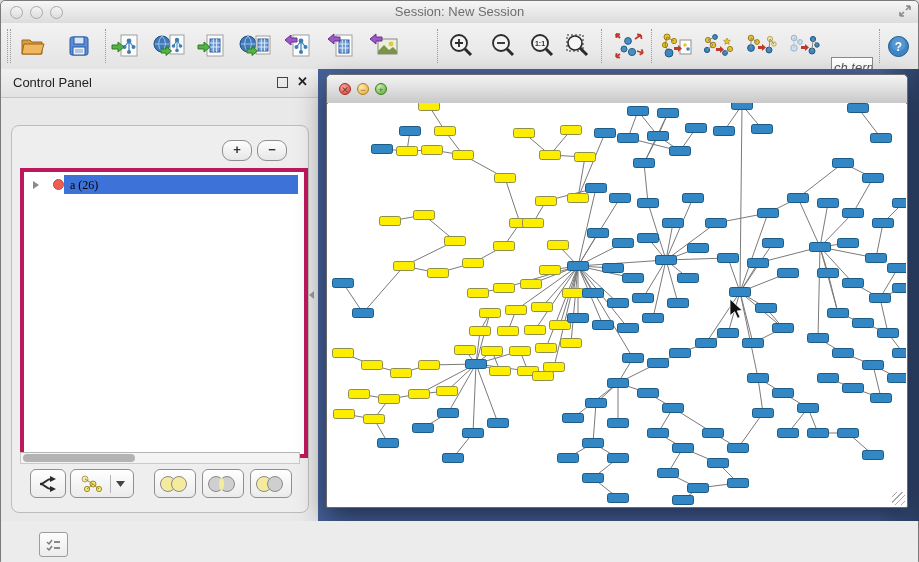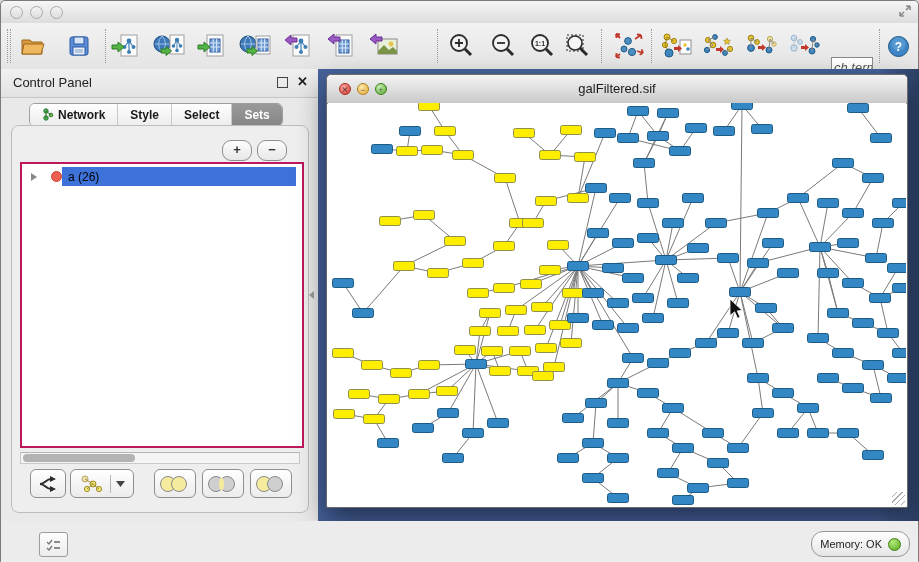--- a/index.html
+++ b/index.html
@@ -29,21 +29,21 @@
   
   .tabs{position:absolute;left:28px;top:34px;height:22px;display:flex;border:1px solid #9e9e9e;border-radius:6px;overflow:hidden;background:#fff;}
   .tab{display:flex;align-items:center;gap:4px;padding:0 12px;font-size:12px;font-weight:bold;color:#1a1a1a;
        background:linear-gradient(#fefefe,#ececec);border-left:1px solid #c9c9c9;}
   .tab:first-child{border-left:none;}
   .tab.active{background:linear-gradient(#9a9a9a,#858585);color:#fff;}
   
   .sets-panel{position:absolute;left:10px;top:56px;width:296px;height:386px;background:#eeeeee;border:1px solid #bdbdbd;border-radius:8px;}
   .pill-btn{position:absolute;top:14px;width:28px;height:19px;border:1px solid #8f8f8f;border-radius:9px;
     background:linear-gradient(#fdfdfd,#e7e7e7);font-size:13px;font-weight:bold;color:#333;text-align:center;line-height:17px;}
-  .set-list{position:absolute;left:8px;top:36px;width:280px;height:282px;background:#fff;border:2px solid #be185d;overflow:hidden;}
+  .set-list{position:absolute;left:8px;top:42px;width:280px;height:282px;background:#fff;border:4px solid #be185d;overflow:hidden;font-family:Liberation Serif, serif;}
   .set-row{position:relative;height:19px;}
   .row-sel{position:absolute;left:40px;top:0;height:19px;right:6px;background:#3d72d8;}
   .row-tri{position:absolute;left:9px;top:6px;width:0;height:0;border-left:6px solid #8a8a8a;border-top:4px solid transparent;border-bottom:4px solid transparent;}
   .row-dot{position:absolute;left:29px;top:4px;width:11px;height:11px;border-radius:50%;background:#ec5f51;border:1px solid #cf4539;box-sizing:border-box;}
   .row-label{position:absolute;left:46px;top:3px;font-size:12px;color:#000;}
   .hscroll{position:absolute;left:8px;top:326px;width:280px;height:12px;background:#f4f4f4;border:1px solid #c9c9c9;border-top:1px solid #b5b5b5;box-sizing:border-box;}
   .hthumb{position:absolute;left:2px;top:1px;width:112px;height:8px;border-radius:4px;background:#b3b3b3;}
   
   .set-btn{position:absolute;top:343px;height:27px;border:1px solid #8f8f8f;border-radius:6px;background:linear-gradient(#ffffff,#ebebeb);
     display:flex;align-items:center;justify-content:center;}
@@ -76,20 +76,21 @@
 </style>
 </head>
 <body>
 
 <div class="app">
 
   <div class="titlebar">
     <div class="mac-dot" style="left:9px"></div>
     <div class="mac-dot" style="left:29px"></div>
     <div class="mac-dot" style="left:49px"></div>
+    <div class="title-text">Session: New Session</div>
     <div class="win-resize">
       <svg width="14" height="14" viewBox="0 0 14 14">
           <path d="M8 6 L12 2 M12 2 h-4 M12 2 v4 M6 8 L2 12 M2 12 h4 M2 12 v-4" stroke="#8a8a8a" stroke-width="1.6" fill="none"></path>
         </svg>
     </div>
   </div>
 
   <div class="toolbar">
     <div class="tb-sep" style="left:6px"></div>
       <div class="tb-sep" style="left:9px"></div>
@@ -291,40 +292,20 @@
 
   <div class="main">
 
     <div class="control-panel">
       <div class="cp-header">
         <span class="cp-title">Control Panel</span>
         <span class="cp-float"></span>
         <span class="cp-close">✕</span>
       </div>
 
-      <div class="tabs">
-        <div class="tab">
-          <svg width="12" height="14" viewBox="0 0 12 14">
-            <circle cx="4" cy="3" r="2.2" fill="#4caf50" stroke="#2c7a30"></circle>
-            <circle cx="4" cy="10" r="2.2" fill="#4caf50" stroke="#2c7a30"></circle>
-            <circle cx="9" cy="7" r="1.8" fill="#8bc34a" stroke="#2c7a30"></circle>
-            <path d="M4 3 v7 M4 3 L9 7" stroke="#2c7a30"></path>
-          </svg>
-          <span>Network</span>
-        </div>
-        <div class="tab">
-            <span>Style</span>
-          </div>
-        <div class="tab">
-            <span>Select</span>
-          </div>
-        <div class="tab active">
-            <span>Sets</span>
-          </div>
-      </div>
 
       <div class="sets-panel">
         <div class="pill-btn" style="left:210px">+</div>
         <div class="pill-btn" style="left:245px">−</div>
 
         <div class="set-list">
           <div class="set-row" style="margin-top:3px">
             <div class="row-sel"></div>
             <div class="row-tri"></div>
             <div class="row-dot"></div>
@@ -378,21 +359,20 @@
     </div>
 
     <div class="workspace">
       <div class="splitter-arrow"></div>
 
       <div class="net-window">
         <div class="net-titlebar">
           <div class="tl red">✕</div>
           <div class="tl yel">−</div>
           <div class="tl grn">+</div>
-          <div class="net-title">galFiltered.sif</div>
         </div>
         <div class="net-canvas">
           <svg id="graph-svg" width="578" height="403">
               <line x1="101" y1="3" x2="117" y2="28" stroke="#7a7a7a" stroke-width="1"></line>
               <line x1="117" y1="28" x2="135" y2="52" stroke="#7a7a7a" stroke-width="1"></line>
               <line x1="82" y1="28" x2="79" y2="48" stroke="#7a7a7a" stroke-width="1"></line>
               <line x1="54" y1="46" x2="79" y2="48" stroke="#7a7a7a" stroke-width="1"></line>
               <line x1="79" y1="48" x2="104" y2="47" stroke="#7a7a7a" stroke-width="1"></line>
               <line x1="104" y1="47" x2="135" y2="52" stroke="#7a7a7a" stroke-width="1"></line>
               <line x1="135" y1="52" x2="177" y2="75" stroke="#7a7a7a" stroke-width="1"></line>
@@ -748,18 +728,14 @@
 
   <div class="statusbar">
     <div class="task-btn">
       <svg width="15" height="13" viewBox="0 0 15 13">
         <path d="M1 4 l2 2 3 -4" stroke="#7a7a7a" stroke-width="1.4" fill="none"></path>
         <rect x="8" y="3" width="6" height="2" fill="#8a8a8a"></rect>
         <path d="M1 10 l2 2 3 -4" stroke="#7a7a7a" stroke-width="1.4" fill="none"></path>
         <rect x="8" y="9" width="6" height="2" fill="#8a8a8a"></rect>
       </svg>
     </div>
-    <div class="memory-btn">
-      <span>Memory: OK</span>
-      <span class="mem-dot"></span>
-    </div>
   </div>
 </div>
 
 </body></html>

